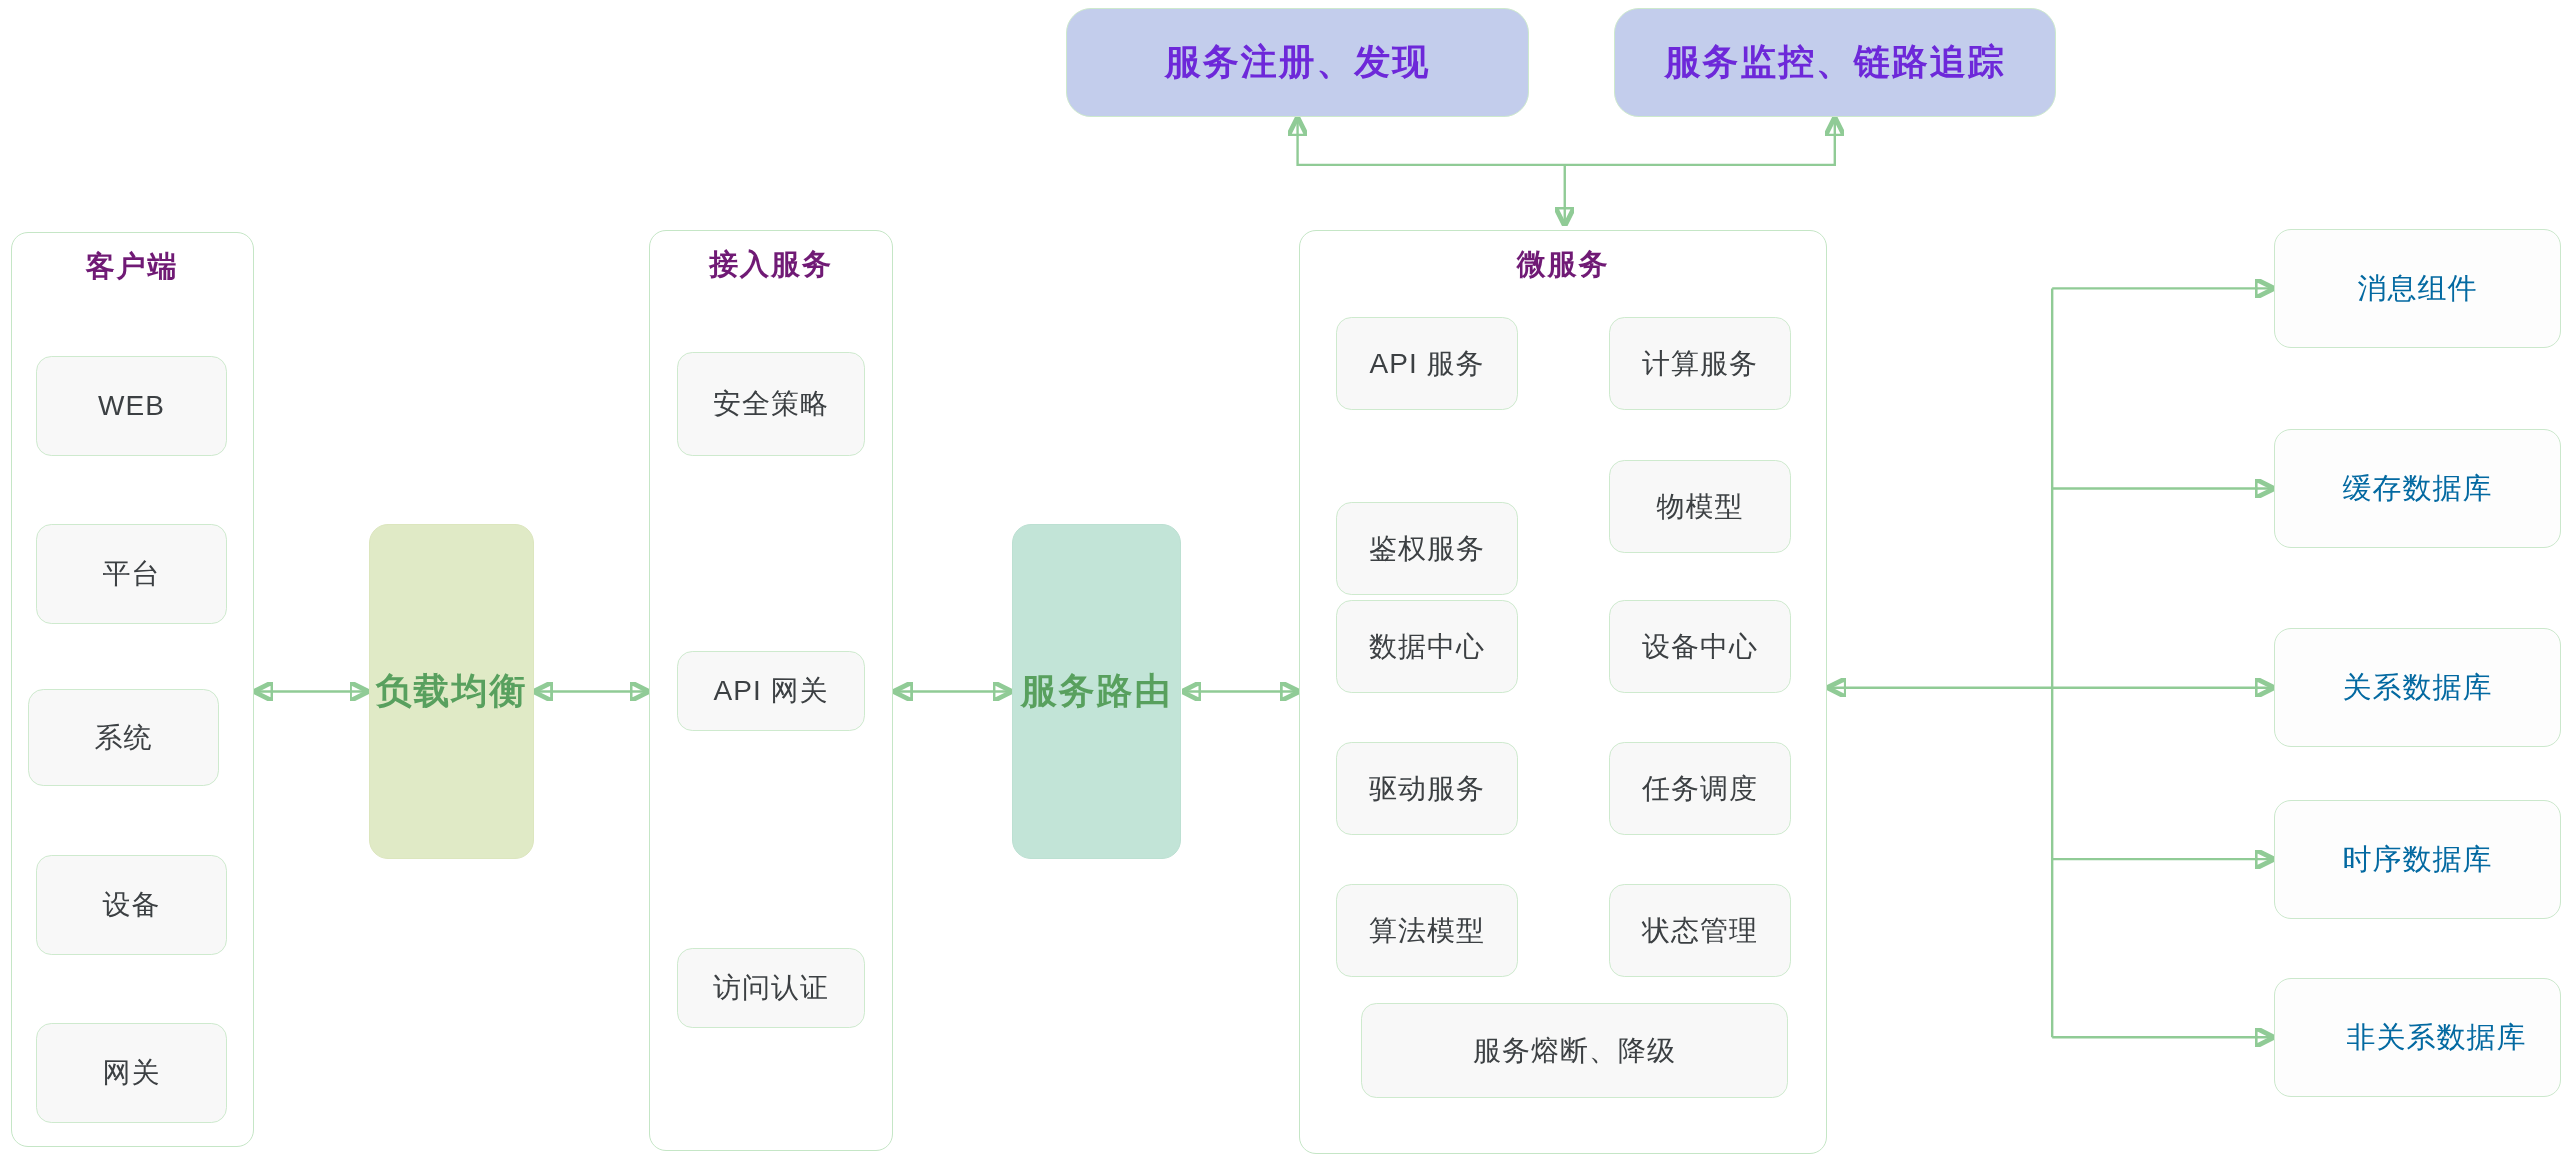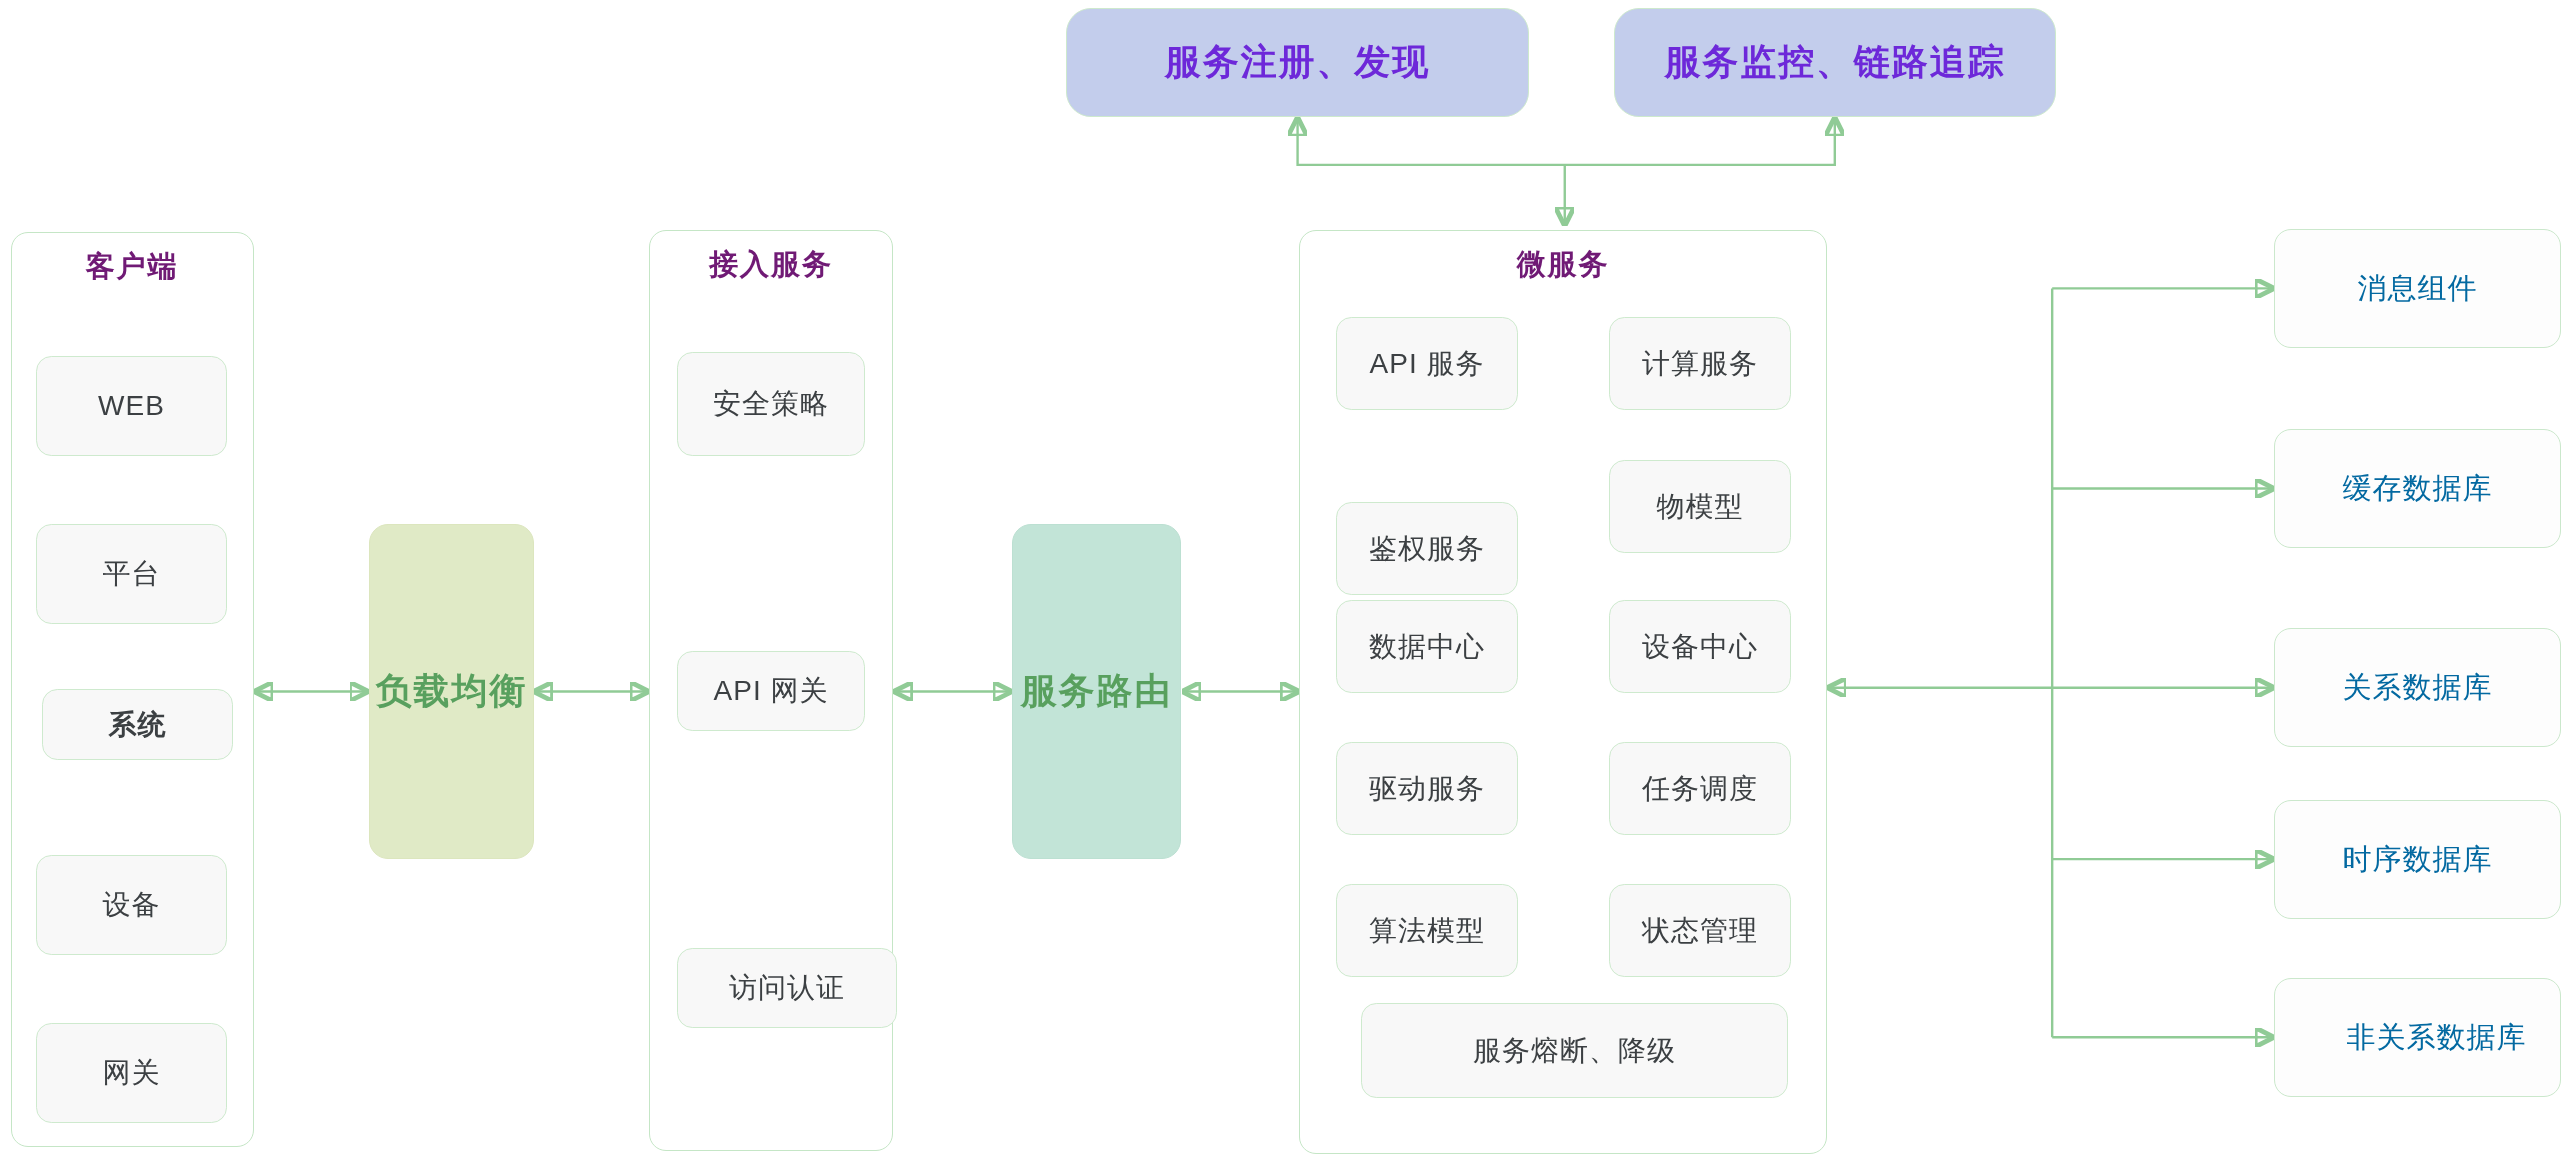--- a/index.html
+++ b/index.html
@@ -67,31 +67,31 @@
     <path d="M2143,1083 L2371,1083" marker-end="url(#ah)"></path>
   </svg>
 
   <div class="abs top-node" style="left:1066px; top:7.7px; width:463px; height:109px;">服务注册、发现</div>
   <div class="abs top-node" style="left:1614px; top:7.7px; width:442px; height:109px;">服务监控、链路追踪</div>
 
   <div class="abs panel" style="left:10.5px; top:232px; width:243px; height:915px;"></div>
   <div class="abs panel-title" style="left:10.5px; top:247px; width:243px;">客户端</div>
   <div class="abs node" style="left:36px; top:356px; width:191px; height:100px;">WEB</div>
   <div class="abs node" style="left:36px; top:524px; width:191px; height:100px;">平台</div>
-  <div class="abs node" style="left:42px; top:689px; width:191px; height:71px;font-weight:bold;">系统</div>
+  <div class="abs node" style="left:28px; top:689px; width:191px; height:97px;">系统</div>
   <div class="abs node" style="left:36px; top:855px; width:191px; height:100px;">设备</div>
   <div class="abs node" style="left:36px; top:1023px; width:191px; height:100px;">网关</div>
 
   <div class="abs big-node lb-node" style="left:369px; top:524px; width:165px; height:335px;">负载均衡</div>
 
   <div class="abs panel" style="left:649px; top:230px; width:244px; height:921px;"></div>
   <div class="abs panel-title" style="left:649px; top:245px; width:244px;">接入服务</div>
   <div class="abs node" style="left:677px; top:352px; width:188px; height:104px;">安全策略</div>
   <div class="abs node" style="left:677px; top:651px; width:188px; height:80px;">API 网关</div>
-  <div class="abs node" style="left:677px; top:948px; width:220px; height:80px;">访问认证</div>
+  <div class="abs node" style="left:677px; top:948px; width:188px; height:80px;">访问认证</div>
 
   <div class="abs big-node router-node" style="left:1012px; top:524px; width:169px; height:335px;">服务路由</div>
 
   <div class="abs panel" style="left:1299px; top:230px; width:528px; height:924px;"></div>
   <div class="abs panel-title" style="left:1299px; top:245px; width:528px;">微服务</div>
   <div class="abs node" style="left:1336px; top:317px; width:182px; height:93px;">API 服务</div>
   <div class="abs node" style="left:1609px; top:317px; width:182px; height:93px;">计算服务</div>
   <div class="abs node" style="left:1336px; top:460px; width:182px; height:93px;margin-top:42px;">鉴权服务</div>
   <div class="abs node" style="left:1609px; top:460px; width:182px; height:93px;">物模型</div>
   <div class="abs node" style="left:1336px; top:600px; width:182px; height:93px;">数据中心</div>

